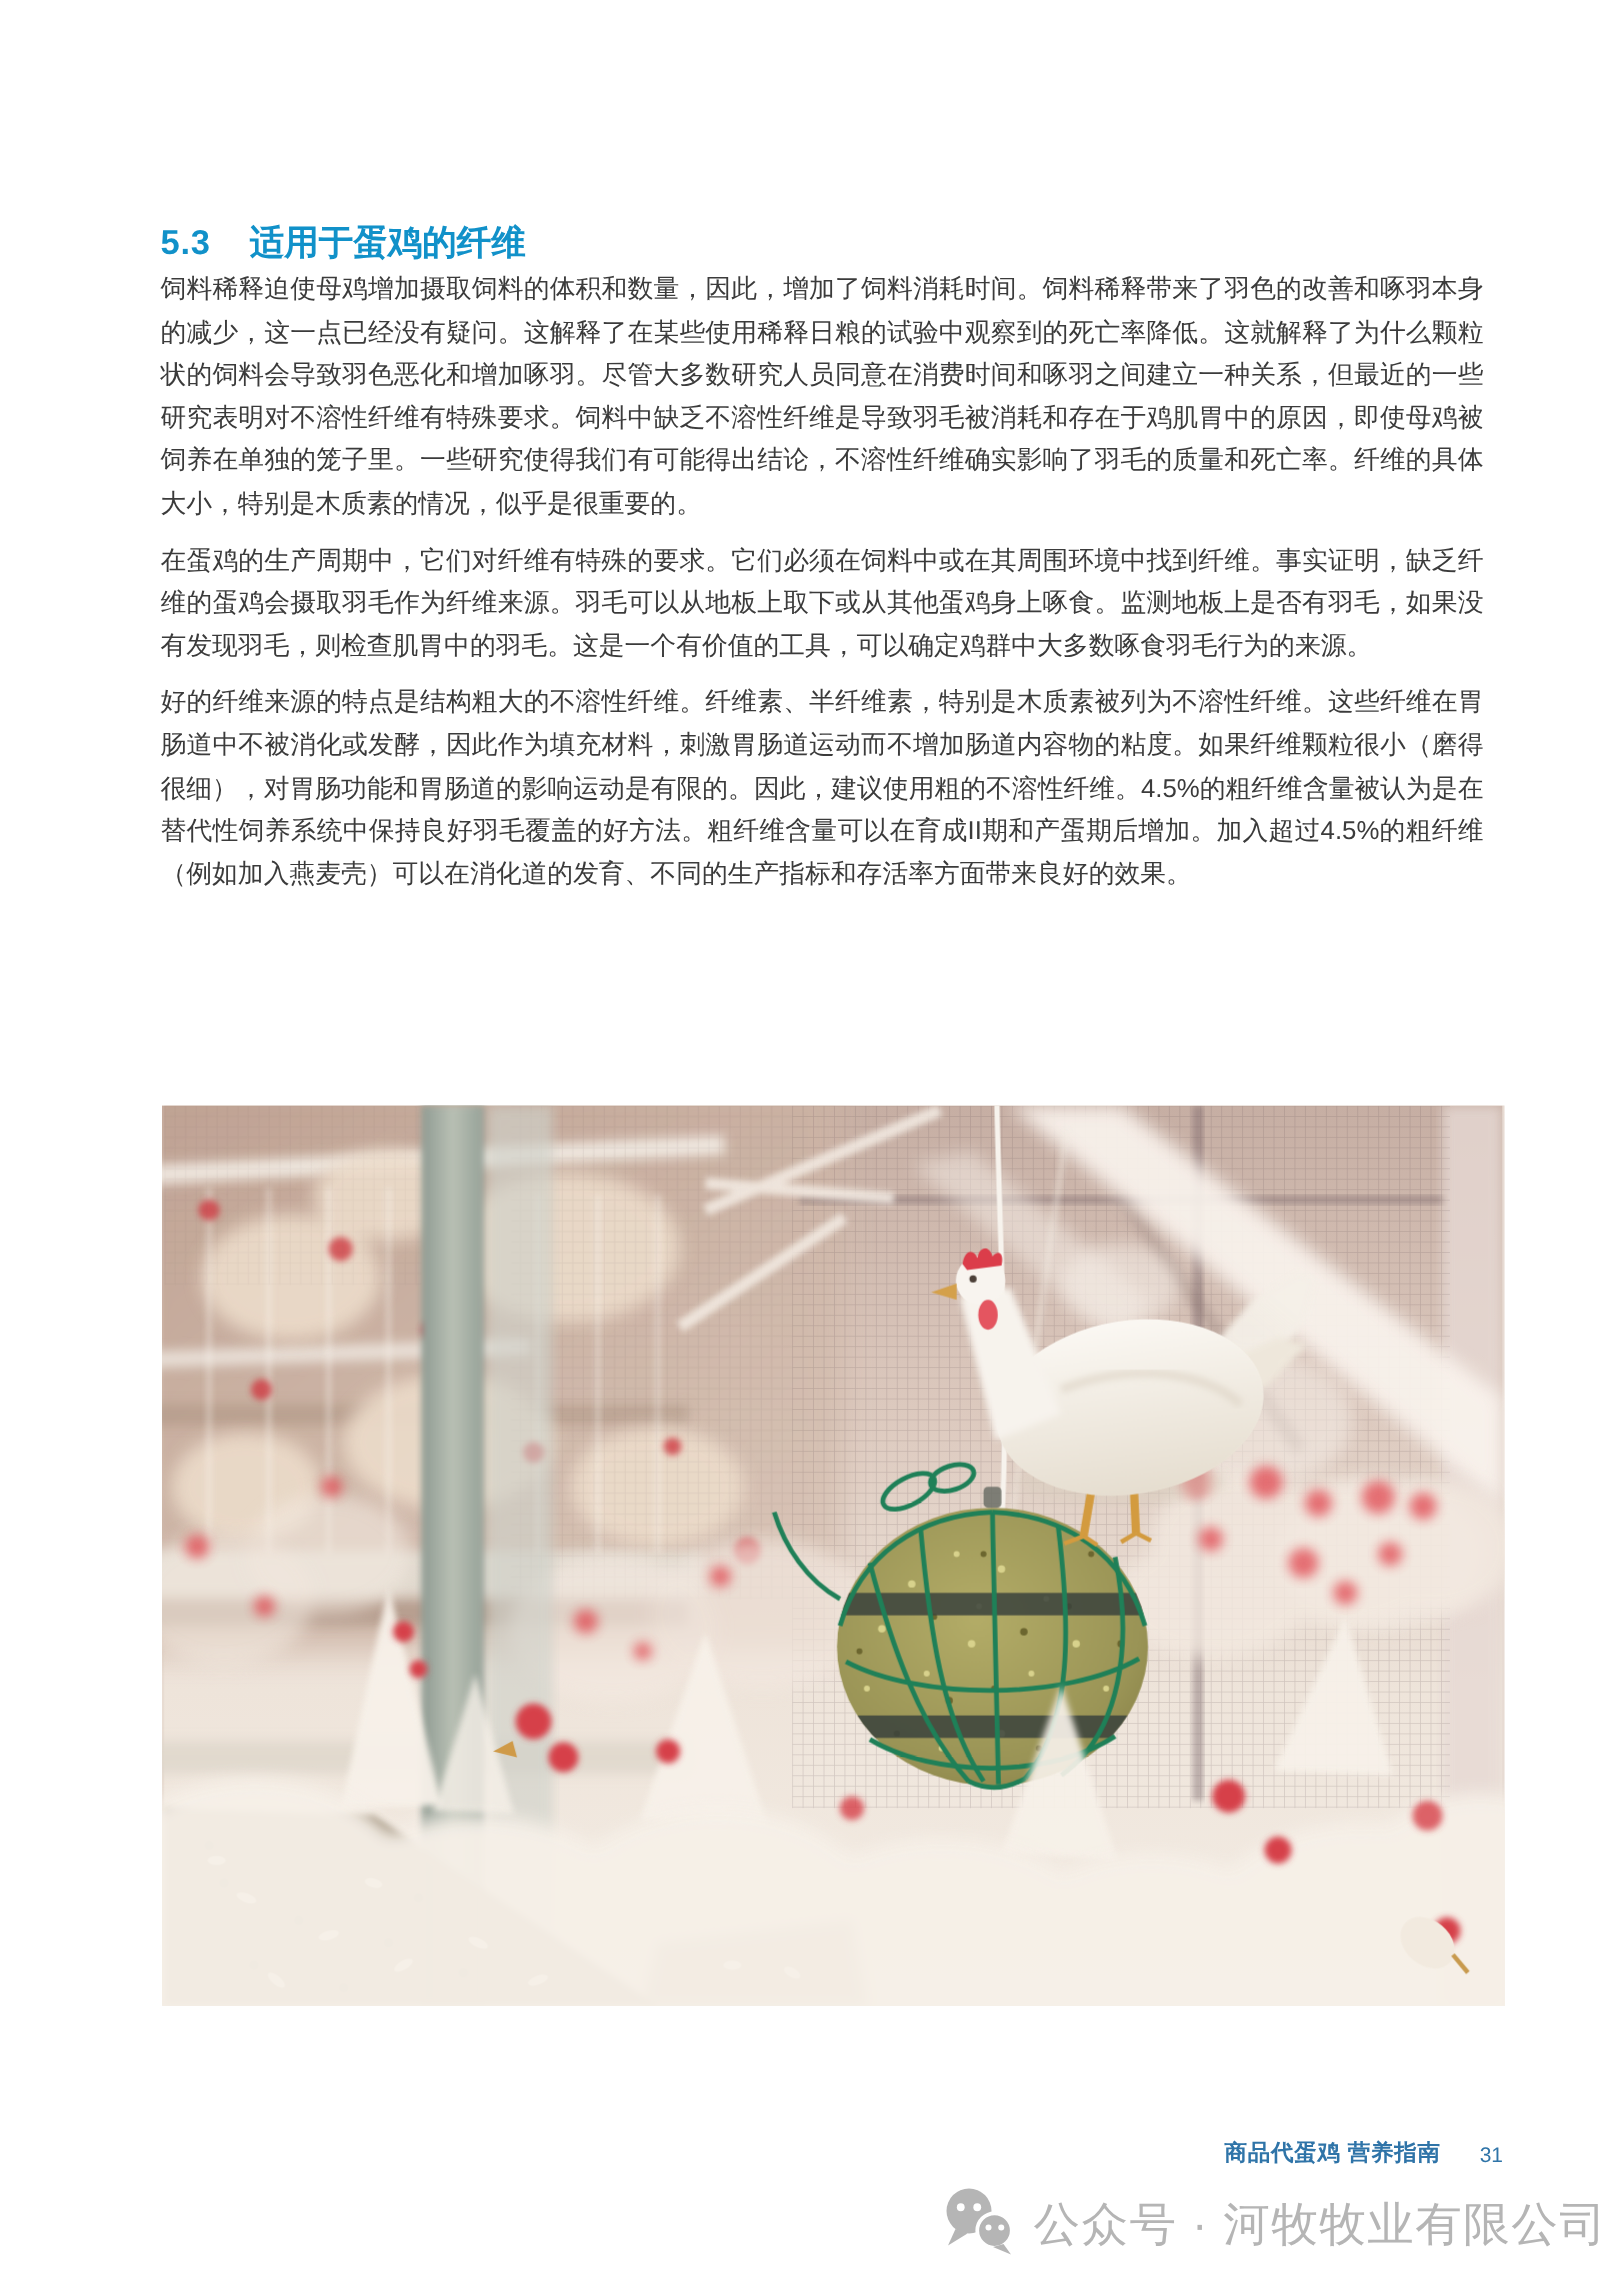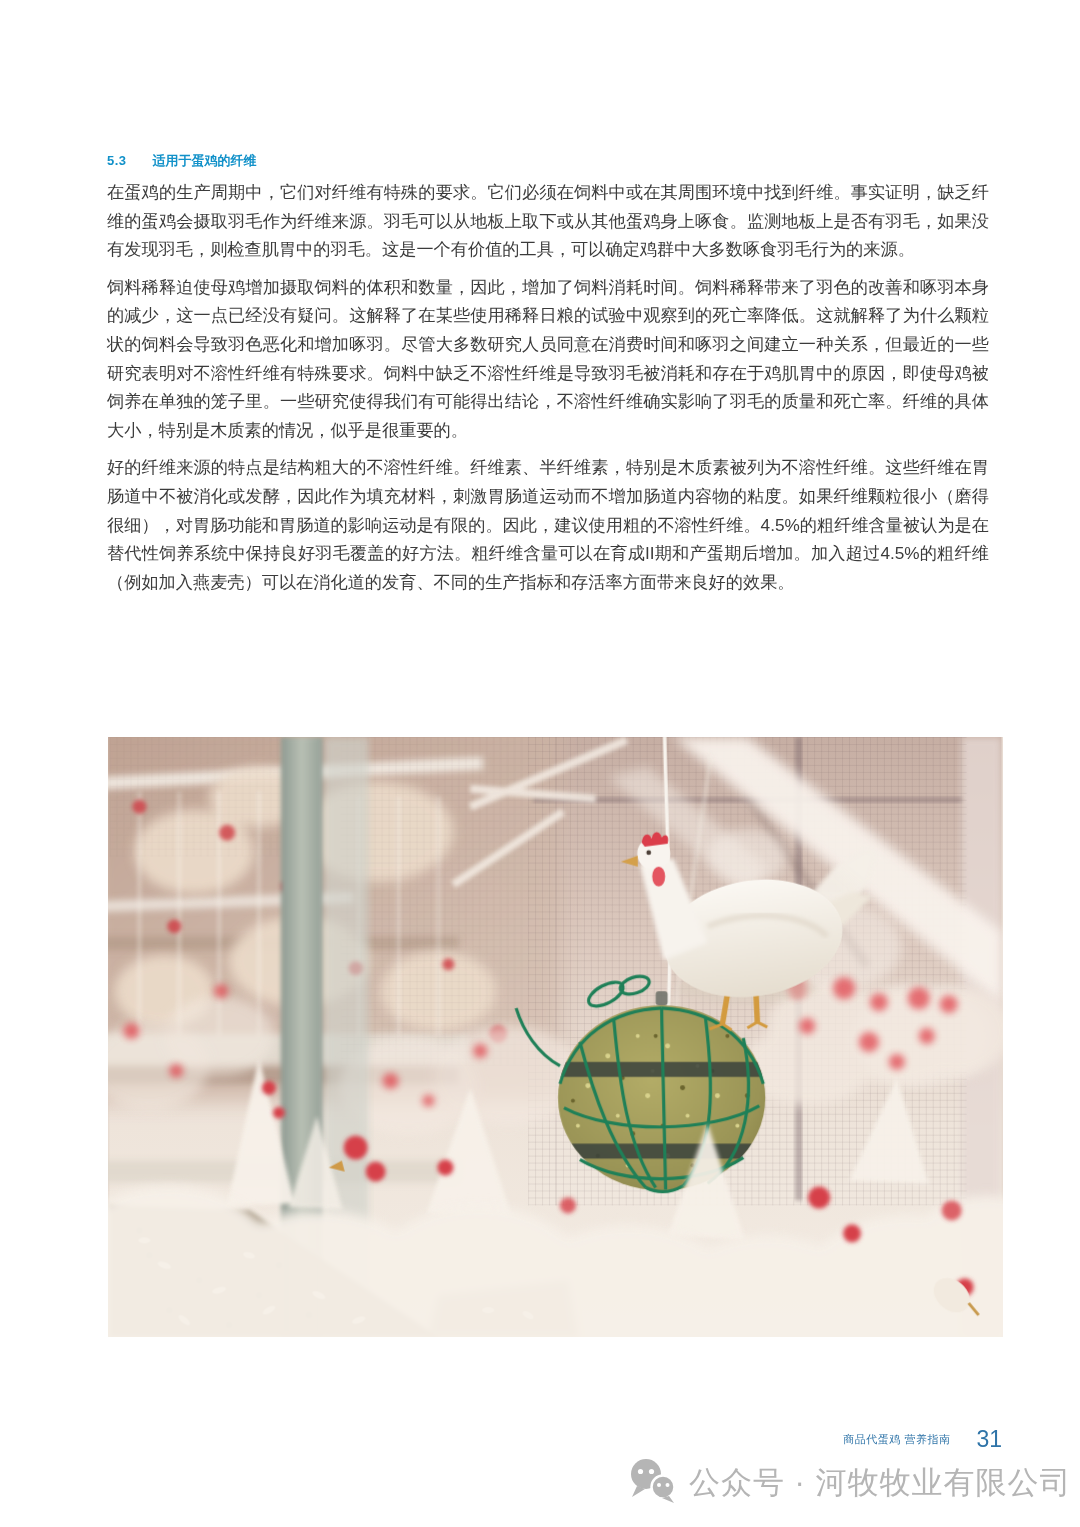--- a/index.html
+++ b/index.html
@@ -1,45 +1,45 @@
 <!DOCTYPE html>
 <html><head>
 <meta charset="utf-8">
 <style>
   html,body{margin:0;padding:0;background:#ffffff;}
   .page{position:relative;width:1080px;height:1527px;background:#ffffff;overflow:hidden;
         font-family:"Liberation Sans","DejaVu Sans",sans-serif;}
   .content{position:absolute;left:107px;top:148px;width:882px;}
   .heading{display:flex;align-items:baseline;gap:26px;color:#1191c9;font-weight:bold;
-           font-size:13px;line-height:26px;margin:0 0 4px 0;}
+           font-size:23px;line-height:26px;margin:0 0 4px 0;}
   .heading .num{letter-spacing:0.5px;}
   .para{font-size:17.2px;line-height:28.6px;color:#3b3b3b;text-align:justify;
         text-justify:inter-ideograph;margin:0 0 9px 0;word-break:break-all;}
   .photo-wrap{position:absolute;left:108px;top:737px;width:895px;height:600px;overflow:hidden;
               background:#e8dcd2;}
   .photo-wrap svg{display:block;}
   .footer{position:absolute;top:1426px;right:78px;display:flex;align-items:center;gap:26px;}
-  .doc-title{color:#2f74a8;font-size:11px;font-weight:normal;letter-spacing:0.5px;}
-  .page-num{color:#2f74a8;font-size:23px;}
+  .doc-title{color:#2f74a8;font-size:15px;font-weight:bold;letter-spacing:0.5px;}
+  .page-num{color:#2f74a8;font-size:14px;}
   .watermark{position:absolute;left:628px;top:1458px;display:flex;align-items:flex-end;gap:13px;
              color:#b5b5b5;}
   .watermark .wm-text{font-size:31px;letter-spacing:1px;white-space:nowrap;}
 </style>
 </head>
 <body>
 
 <div class="page">
 
   <div class="content">
     <div class="heading">
       <span class="num">5.3</span>
       <span class="title">适用于蛋鸡的纤维</span>
     </div>
+    <p class="para">饲料稀释迫使母鸡增加摄取饲料的体积和数量，因此，增加了饲料消耗时间。饲料稀释带来了羽色的改善和啄羽本身的减少，这一点已经没有疑问。这解释了在某些使用稀释日粮的试验中观察到的死亡率降低。这就解释了为什么颗粒状的饲料会导致羽色恶化和增加啄羽。尽管大多数研究人员同意在消费时间和啄羽之间建立一种关系，但最近的一些研究表明对不溶性纤维有特殊要求。饲料中缺乏不溶性纤维是导致羽毛被消耗和存在于鸡肌胃中的原因，即使母鸡被饲养在单独的笼子里。一些研究使得我们有可能得出结论，不溶性纤维确实影响了羽毛的质量和死亡率。纤维的具体大小，特别是木质素的情况，似乎是很重要的。</p>
     <p class="para">在蛋鸡的生产周期中，它们对纤维有特殊的要求。它们必须在饲料中或在其周围环境中找到纤维。事实证明，缺乏纤维的蛋鸡会摄取羽毛作为纤维来源。羽毛可以从地板上取下或从其他蛋鸡身上啄食。监测地板上是否有羽毛，如果没有发现羽毛，则检查肌胃中的羽毛。这是一个有价值的工具，可以确定鸡群中大多数啄食羽毛行为的来源。</p>
-    <p class="para">饲料稀释迫使母鸡增加摄取饲料的体积和数量，因此，增加了饲料消耗时间。饲料稀释带来了羽色的改善和啄羽本身的减少，这一点已经没有疑问。这解释了在某些使用稀释日粮的试验中观察到的死亡率降低。这就解释了为什么颗粒状的饲料会导致羽色恶化和增加啄羽。尽管大多数研究人员同意在消费时间和啄羽之间建立一种关系，但最近的一些研究表明对不溶性纤维有特殊要求。饲料中缺乏不溶性纤维是导致羽毛被消耗和存在于鸡肌胃中的原因，即使母鸡被饲养在单独的笼子里。一些研究使得我们有可能得出结论，不溶性纤维确实影响了羽毛的质量和死亡率。纤维的具体大小，特别是木质素的情况，似乎是很重要的。</p>
     <p class="para">好的纤维来源的特点是结构粗大的不溶性纤维。纤维素、半纤维素，特别是木质素被列为不溶性纤维。这些纤维在胃肠道中不被消化或发酵，因此作为填充材料，刺激胃肠道运动而不增加肠道内容物的粘度。如果纤维颗粒很小（磨得很细），对胃肠功能和胃肠道的影响运动是有限的。因此，建议使用粗的不溶性纤维。4.5%的粗纤维含量被认为是在替代性饲养系统中保持良好羽毛覆盖的好方法。粗纤维含量可以在育成II期和产蛋期后增加。加入超过4.5%的粗纤维（例如加入燕麦壳）可以在消化道的发育、不同的生产指标和存活率方面带来良好的效果。</p>
   </div>
 
   <div class="photo-wrap">
     <svg width="895" height="600" viewBox="0 0 895 602" xmlns="http://www.w3.org/2000/svg">
       <defs>
         <linearGradient id="bgG" x1="0" y1="0" x2="0" y2="1">
           <stop offset="0" stop-color="#c6aea3"></stop>
             <stop offset="0.35" stop-color="#ddcabf"></stop>
           <stop offset="0.65" stop-color="#eee4da"></stop>

